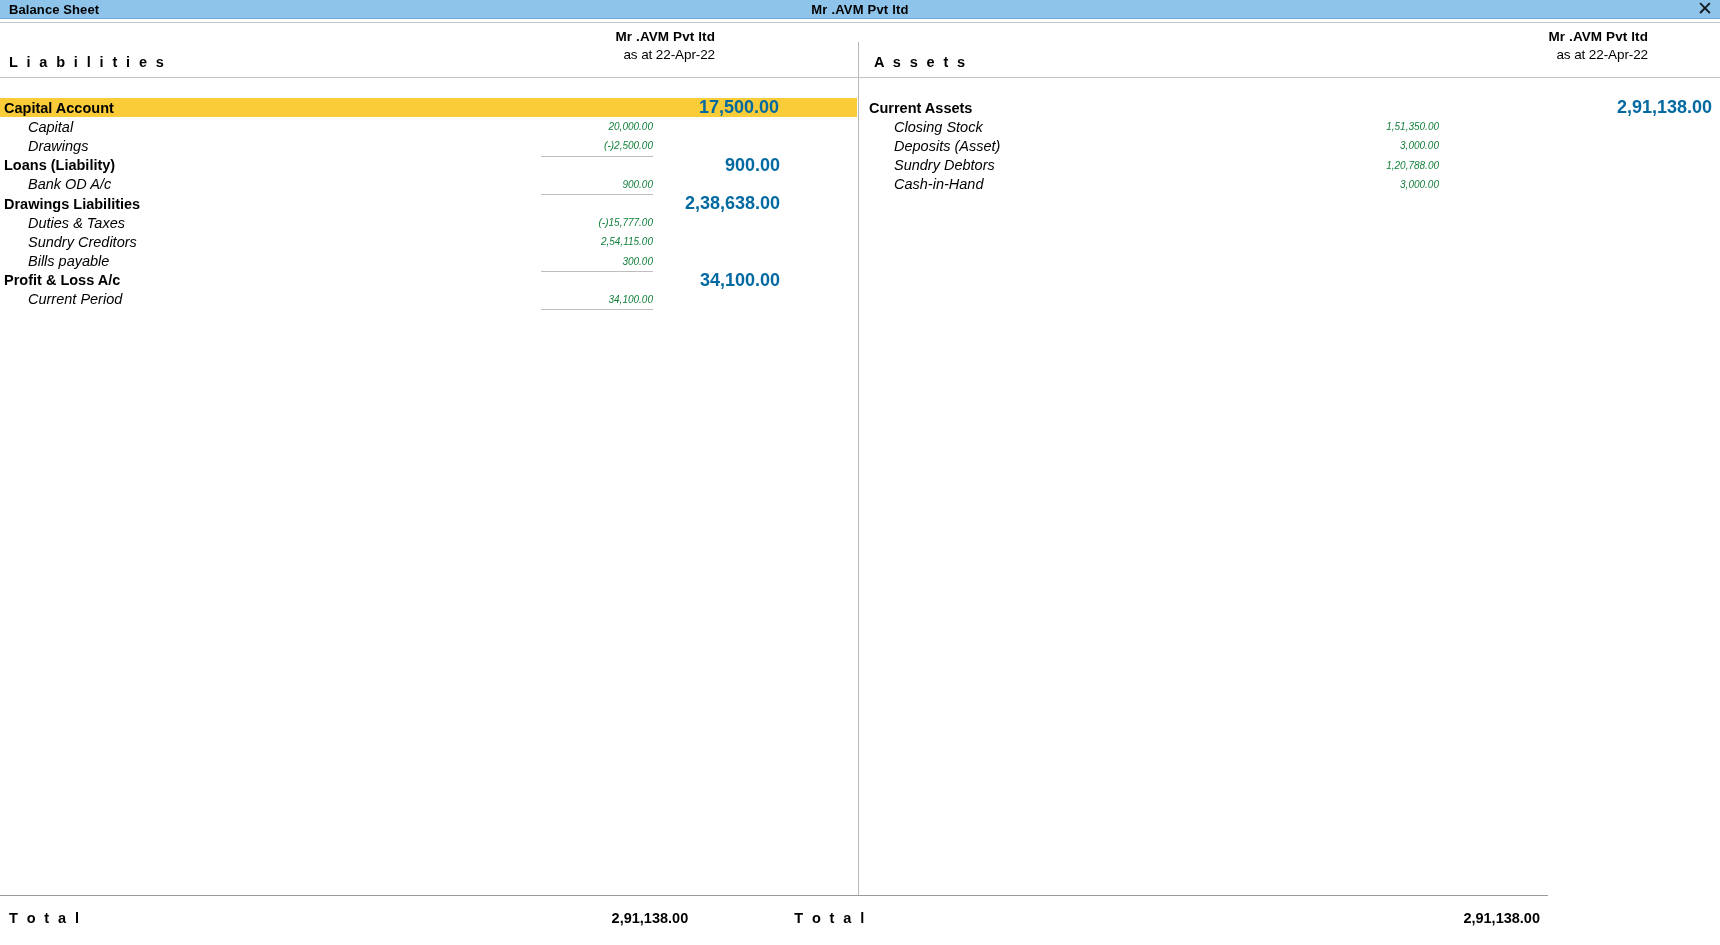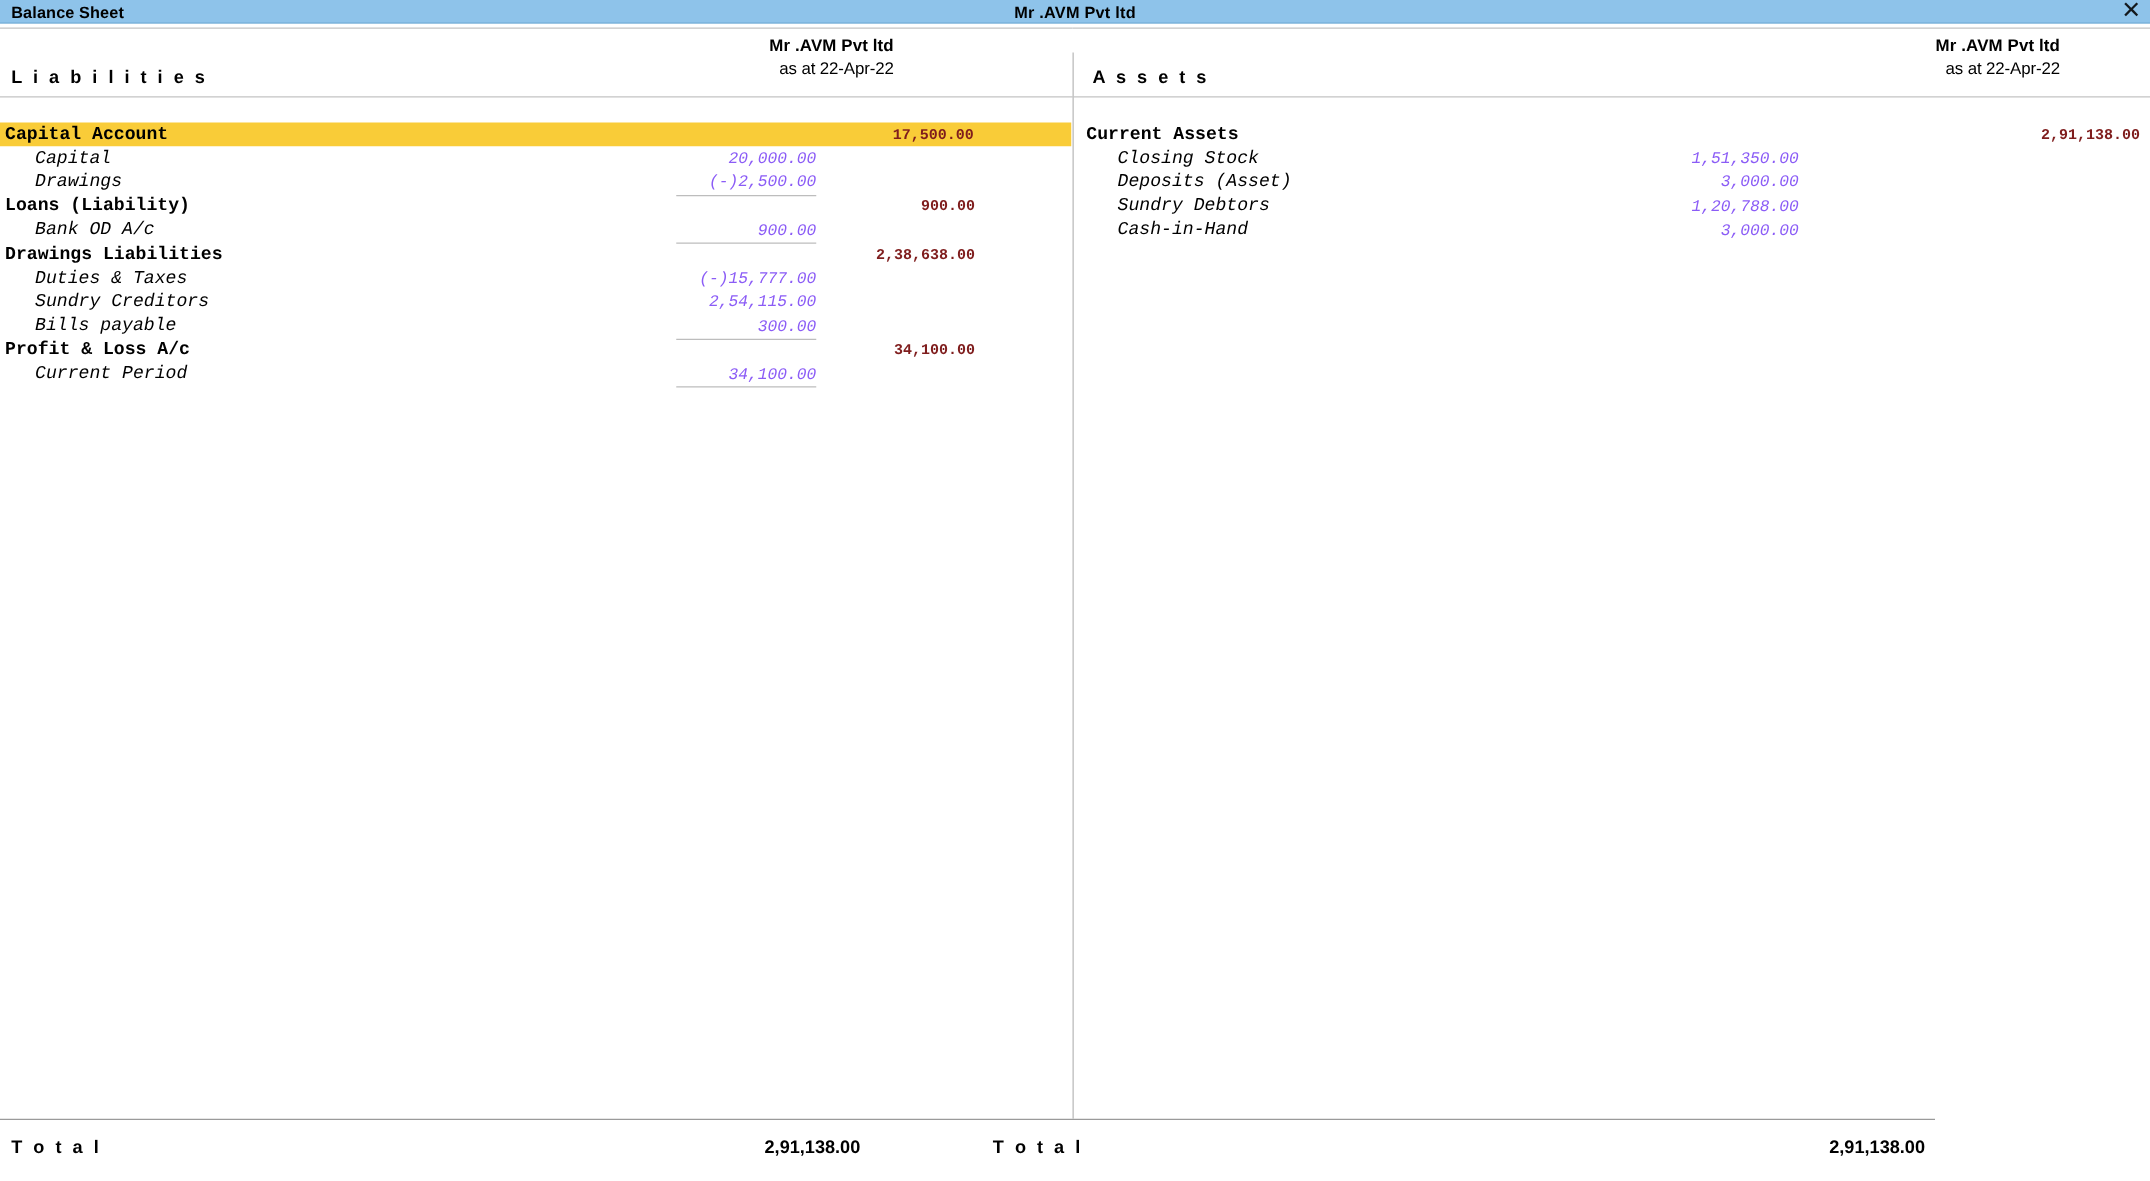--- a/index.html
+++ b/index.html
@@ -113,21 +113,21 @@
     letter-spacing: 0.1px;
   }
   .colhead-asat {
     font-size: 13.5px;
     font-weight: normal;
     white-space: nowrap;
     letter-spacing: -0.1px;
   }
 
   
-  .rows { position: relative; padding-top: 20px; font-family: Liberation Mono, monospace; }
+  .rows { position: relative; padding-top: 20px; }
 
   .row {
     position: relative;
     height: 19.2px;
     display: flex;
     align-items: center;
     white-space: nowrap;
   }
   .row.group { font-weight: bold; font-size: 14.5px; }
   .row.item  { font-weight: normal; font-size: 14.5px; }
@@ -140,33 +140,33 @@
   }
   .row.group .rlabel { left: 4px; }
   .row.item  .rlabel { left: 28px; }
   .col.right .row.group .rlabel { left: 11px; }
   .col.right .row.item  .rlabel { left: 36px; }
 
   
   .ramt {
     position: absolute;
     text-align: right;
-    color: #8b5cf6;
-    font-size: 13px;
+    color: #15803d;
+    font-size: 10px;
   }
   .col.left  .ramt { right: 205px; width: 260px; }
   .col.right .ramt { right: 281px; width: 260px; }
 
   
   .rtot {
     position: absolute;
     text-align: right;
     font-weight: bold;
-    font-size: 12px;
-    color: #7f1d1d;
+    font-size: 18px;
+    color: #0369a1;
   }
   .col.left  .rtot { right: 78px; width: 260px; }
   .col.right .rtot { right: 8px;  width: 260px; }
 
   
   .row.highlight {
     background: #f9cc38;
   }
   .col.left  .row.highlight { width: 857px; }
 

